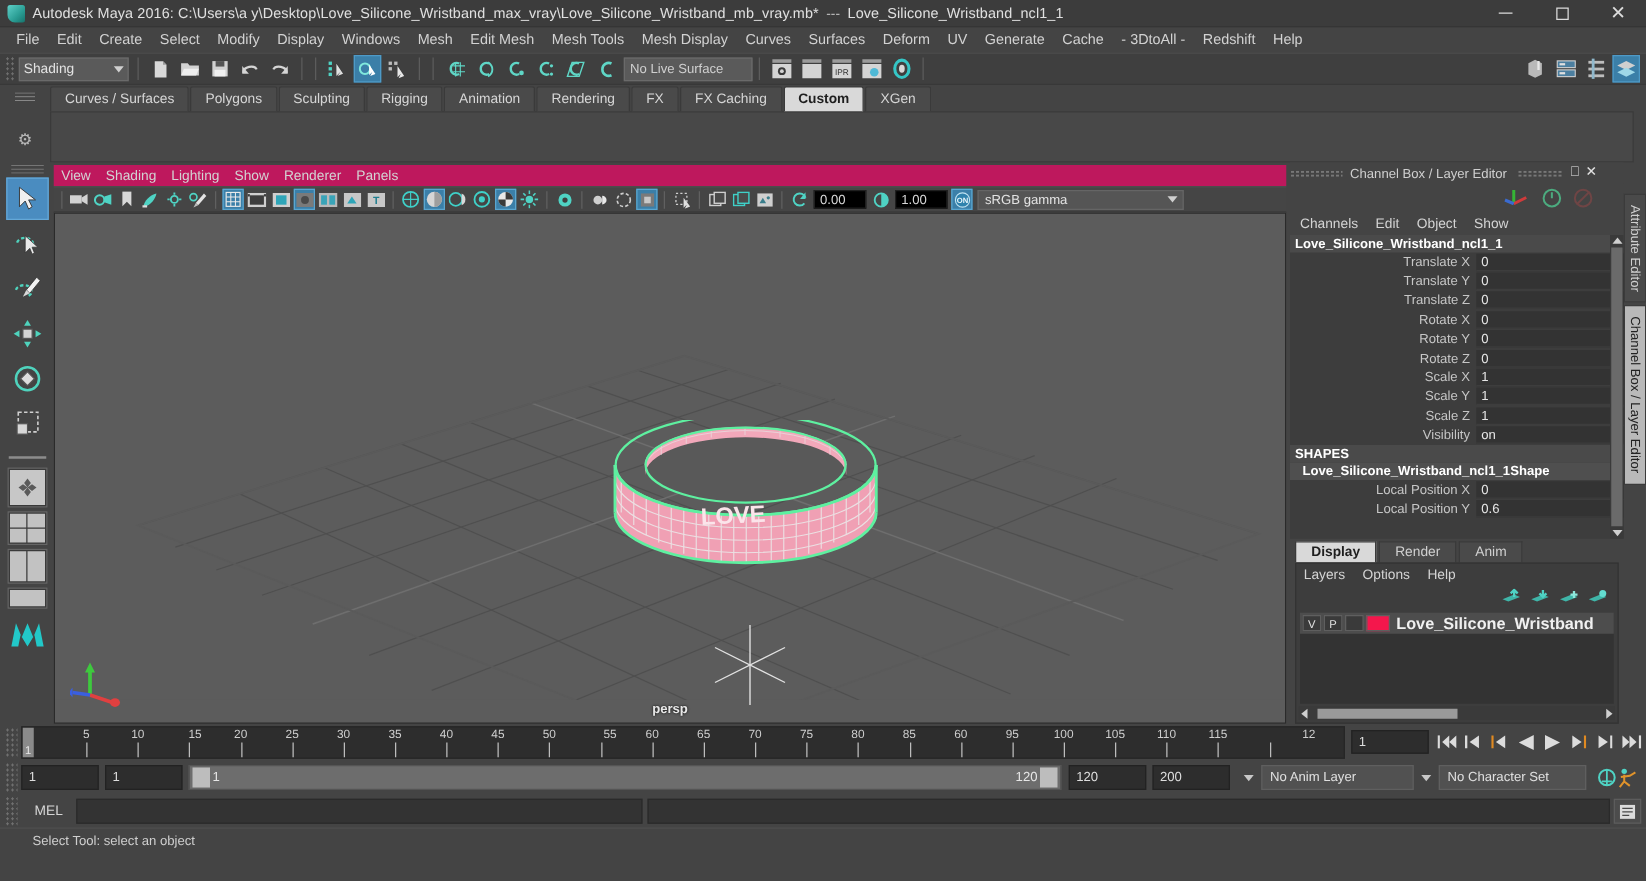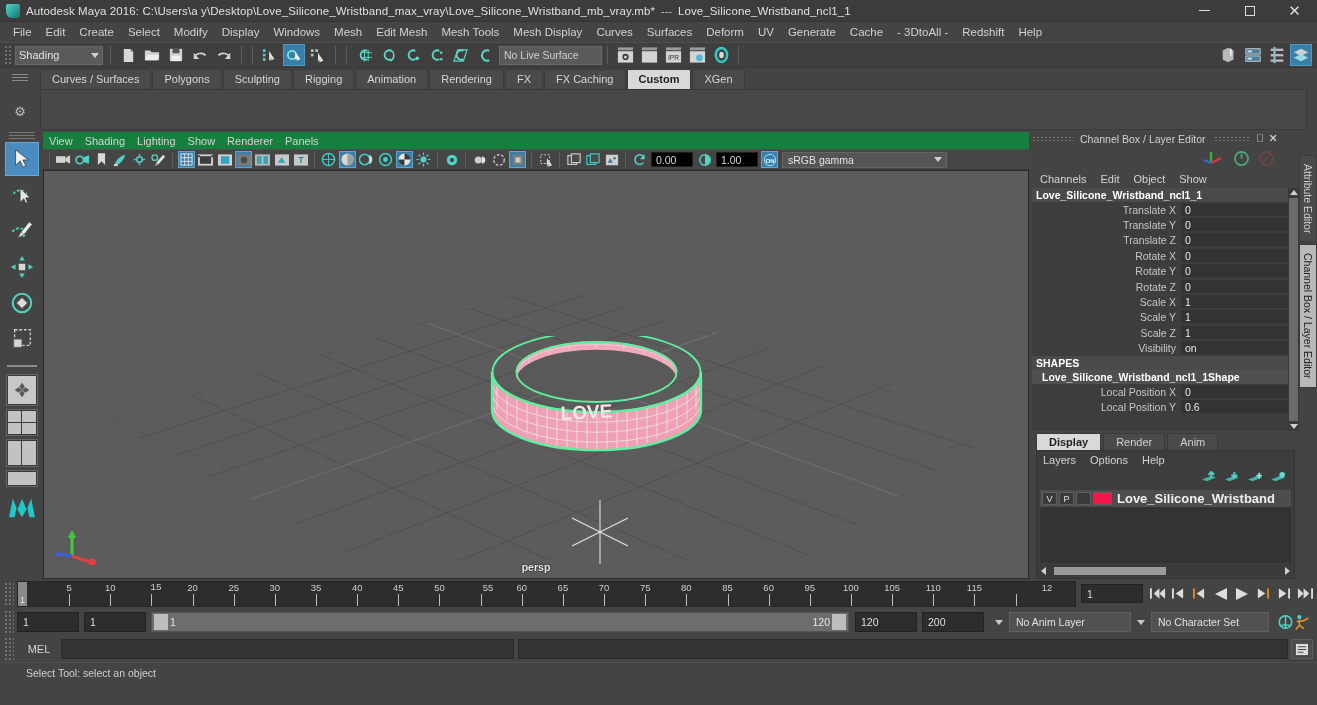--- a/index.html
+++ b/index.html
@@ -127,21 +127,21 @@
     border: 1px solid #666; padding: 1px;
   }
   .tbx-layout.big { height: 32px; }
   .tbx-quad { display: grid; grid-template-columns: 1fr 1fr; gap: 1px; }
   .tbx-cell { background: #c2c2c2; height: 11px; }
   .tbx-half { display: grid; grid-template-columns: 1fr 1fr; gap: 1px; }
   .tbx-wide { background: #c2c2c2; height: 11px; }
 
   
   .viewport-col { flex: 1 1 auto; display: flex; flex-direction: column; padding: 2px 1px 0 0;}
-  .vp-menubar { height: 17px; background: #15803d; display: flex; align-items: center; padding-left: 6px; text-align: center;}
+  .vp-menubar { height: 17px; background: #be185d; display: flex; align-items: center; padding-left: 6px; text-align: center;}
   .vp-menu { font-size: 11px; padding: 0 8px 0 0; margin-right: 4px; color: #d3d3d3;}
   .vp-toolbar {
     height: 21px; background: #454545; display: flex; align-items: center;
     border-top: 1px solid #4f4f4f; border-bottom: 1px solid #3a3a3a; padding-left: 2px;
   }
   .vp-ic {
     width: 17px; height: 17px; margin: 0 1px; flex: 0 0 auto;
     display: flex; align-items: center; justify-content: center; color: #cbcbcb;
   }
   .vp-ic.on { background: #3b7fa8; border: 1px solid #5aa6d0;}
@@ -1113,21 +1113,21 @@
     <div class="time-grip"></div>
     <div class="timeline" id="timeline">
       <div class="tl-current">
         <span>1</span>
       </div>
     <div class="tl-tick" style="left: 51.1475px;"></div>
         <div class="tl-num" style="left: 51.1475px;">5</div>
         <div class="tl-tick" style="left: 92.2951px;"></div>
         <div class="tl-num" style="left: 92.2951px;">10</div>
         <div class="tl-tick" style="left: 133.443px;"></div>
-        <div class="tl-num" style="left: 138px; font-family: Liberation Mono, monospace;">15</div>
+        <div class="tl-num" style="left: 138px;">15</div>
         <div class="tl-tick" style="left: 174.59px;"></div>
         <div class="tl-num" style="left: 174.59px;">20</div>
         <div class="tl-tick" style="left: 215.738px;"></div>
         <div class="tl-num" style="left: 215.738px;">25</div>
         <div class="tl-tick" style="left: 256.885px;"></div>
         <div class="tl-num" style="left: 256.885px;">30</div>
         <div class="tl-tick" style="left: 298.033px;"></div>
         <div class="tl-num" style="left: 298.033px;">35</div>
         <div class="tl-tick" style="left: 339.18px;"></div>
         <div class="tl-num" style="left: 339.18px;">40</div>

